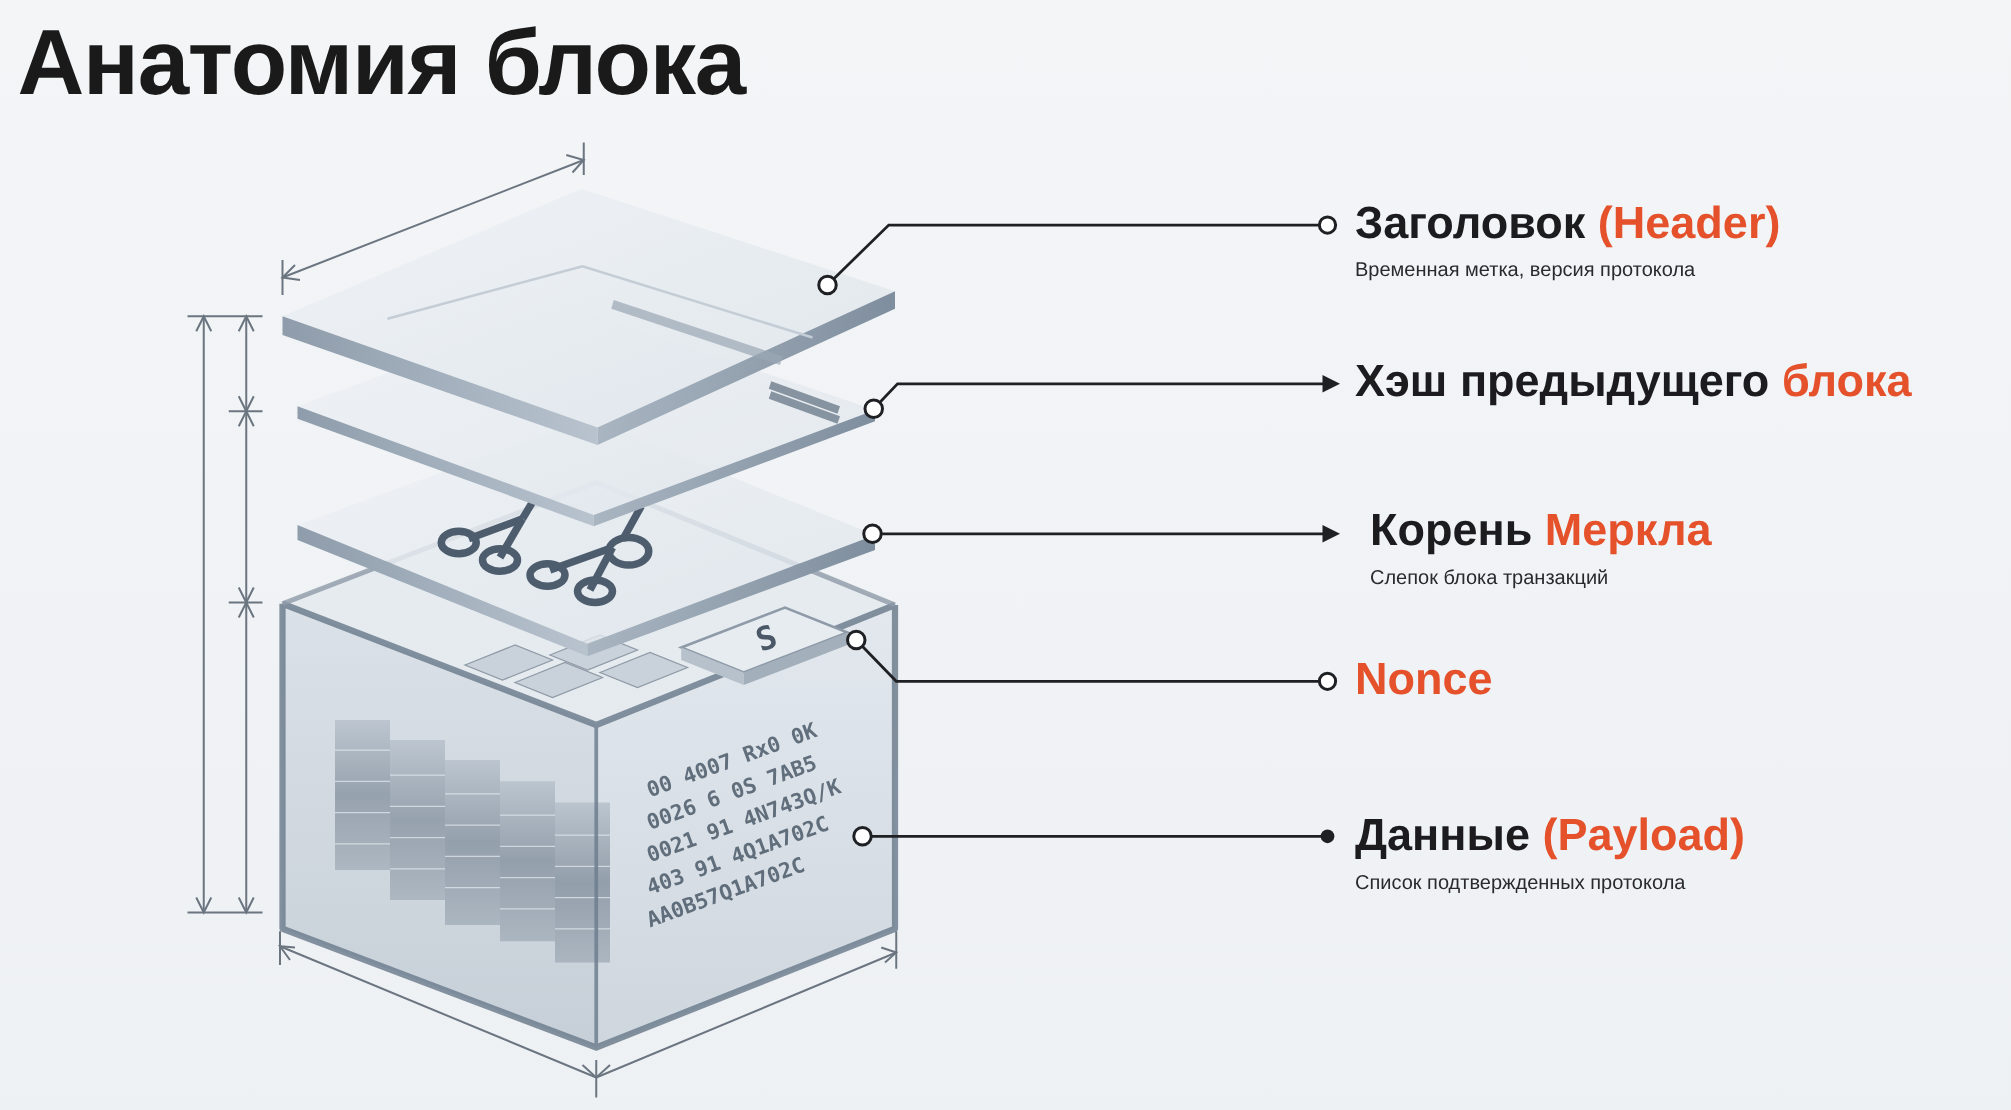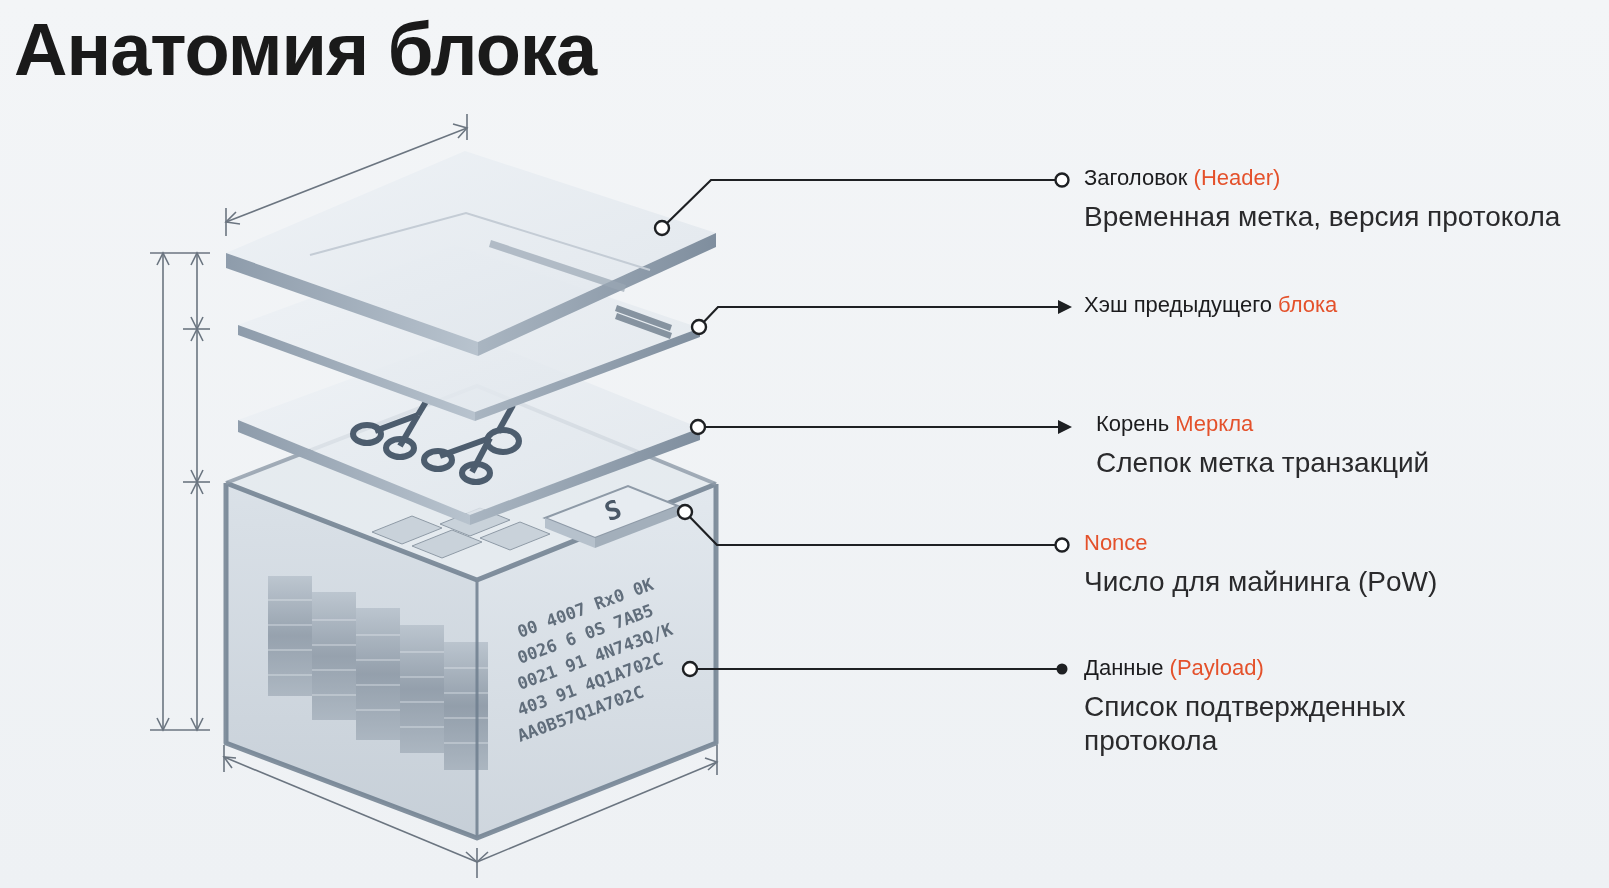--- a/index.html
+++ b/index.html
@@ -12,26 +12,26 @@
   .title {
     position: absolute; left: 14px; top: 4px;
     font-size: 74px; font-weight: 700; letter-spacing: -1px;
     color: #1a1a1a; line-height: 92px; margin: 0;
   }
   svg.diagram { position: absolute; left: 0; top: 0; }
   .label {
     position: absolute; left: 1084px;
   }
   .label .head {
-    font-size: 22px; font-weight: 400; line-height: 36px; color: #1c1c1e;
+    font-size: 36px; font-weight: 700; line-height: 36px; color: #1c1c1e;
     white-space: nowrap;
   }
   .label .head .accent { color: #e4512b; }
   .label .desc {
-    font-size: 28px; line-height: 34px; color: #2a2a2c; margin-top: 4px;
+    font-size: 16px; line-height: 34px; color: #2a2a2c; margin-top: 4px;
     white-space: nowrap;
   }
   .label .desc.wrap { white-space: normal; width: 360px; }
 </style>
 </head>
 <body>
 
 <h1 class="title">Анатомия блока</h1>
 
 <svg class="diagram" width="1609" height="888" viewBox="0 0 1609 888" xmlns="http://www.w3.org/2000/svg">
@@ -237,28 +237,27 @@
     <span>Хэш предыдущего</span>
     <span class="accent">блока</span>
   </div>
 </div>
 
 <div class="label" style="top:406px;margin-left:12px;">
   <div class="head">
     <span>Корень</span>
     <span class="accent">Меркла</span>
   </div>
-  <div class="desc">Слепок метка транзакций</div>
+  <div class="desc">Слепок блока транзакций</div>
 </div>
 
 <div class="label" style="top:525px;">
   <div class="head">
     <span></span><span class="accent">Nonce</span>
   </div>
-  <div class="desc">Число для майнинга (PoW)</div>
 </div>
 
 <div class="label" style="top:650px;">
   <div class="head">
     <span>Данные</span>
     <span class="accent">(Payload)</span>
   </div>
   <div class="desc wrap">Список подтвержденных протокола</div>
 </div>
 

